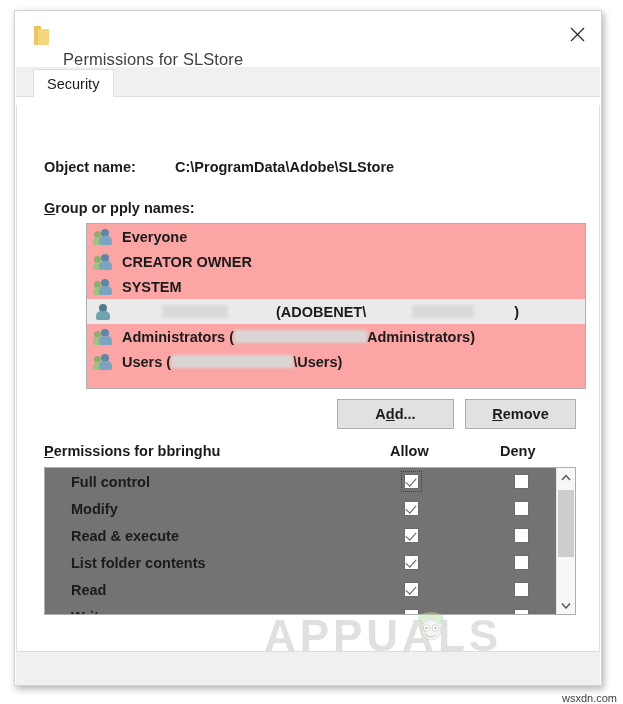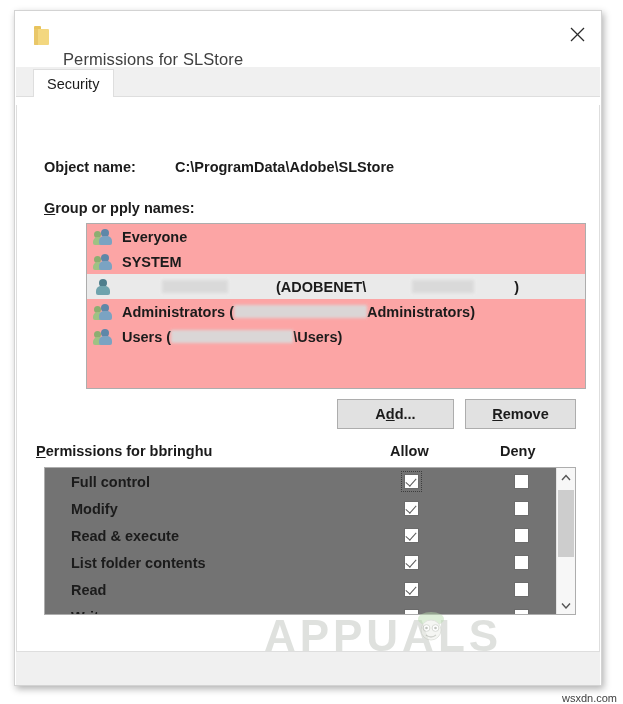--- a/index.html
+++ b/index.html
@@ -217,21 +217,21 @@
     align-items: center;
     justify-content: center;
     cursor: default;
     font-family: "Liberation Sans", sans-serif;
   }
   .btn .ul { text-decoration: underline; }
   #add-btn    { position: absolute; left: 320px; top: 294px; width: 117px; height: 30px; }
   #remove-btn { position: absolute; left: 448px; top: 294px; width: 111px; height: 30px; }
 
   
-  #perms-label { left: 19px; top: 338px; }
+  #perms-label { left: 27px; top: 338px; }
   .col-head {
     position: absolute;
     top: 338px;
     font-size: 14.5px;
     color: #1b1b1b;
   }
   #allow-head { left: 373px; }
   #deny-head  { left: 483px; }
 
   
@@ -426,20 +426,29 @@
       <div class="list-row">
         <span class="ic group">
             <i class="head h1"></i>
             <i class="torso t1"></i>
             <i class="head h2"></i>
             <i class="torso t2"></i>
           </span>
         <span>Everyone</span>
       </div>
 
+      <div class="list-row">
+        <span class="ic group">
+            <i class="head h1"></i>
+            <i class="torso t1"></i>
+            <i class="head h2"></i>
+            <i class="torso t2"></i>
+          </span>
+        <span>CREATOR OWNER</span>
+      </div>
 
       <div class="list-row">
         <span class="ic group">
             <i class="head h1"></i>
             <i class="torso t1"></i>
             <i class="head h2"></i>
             <i class="torso t2"></i>
           </span>
         <span>SYSTEM</span>
       </div>

